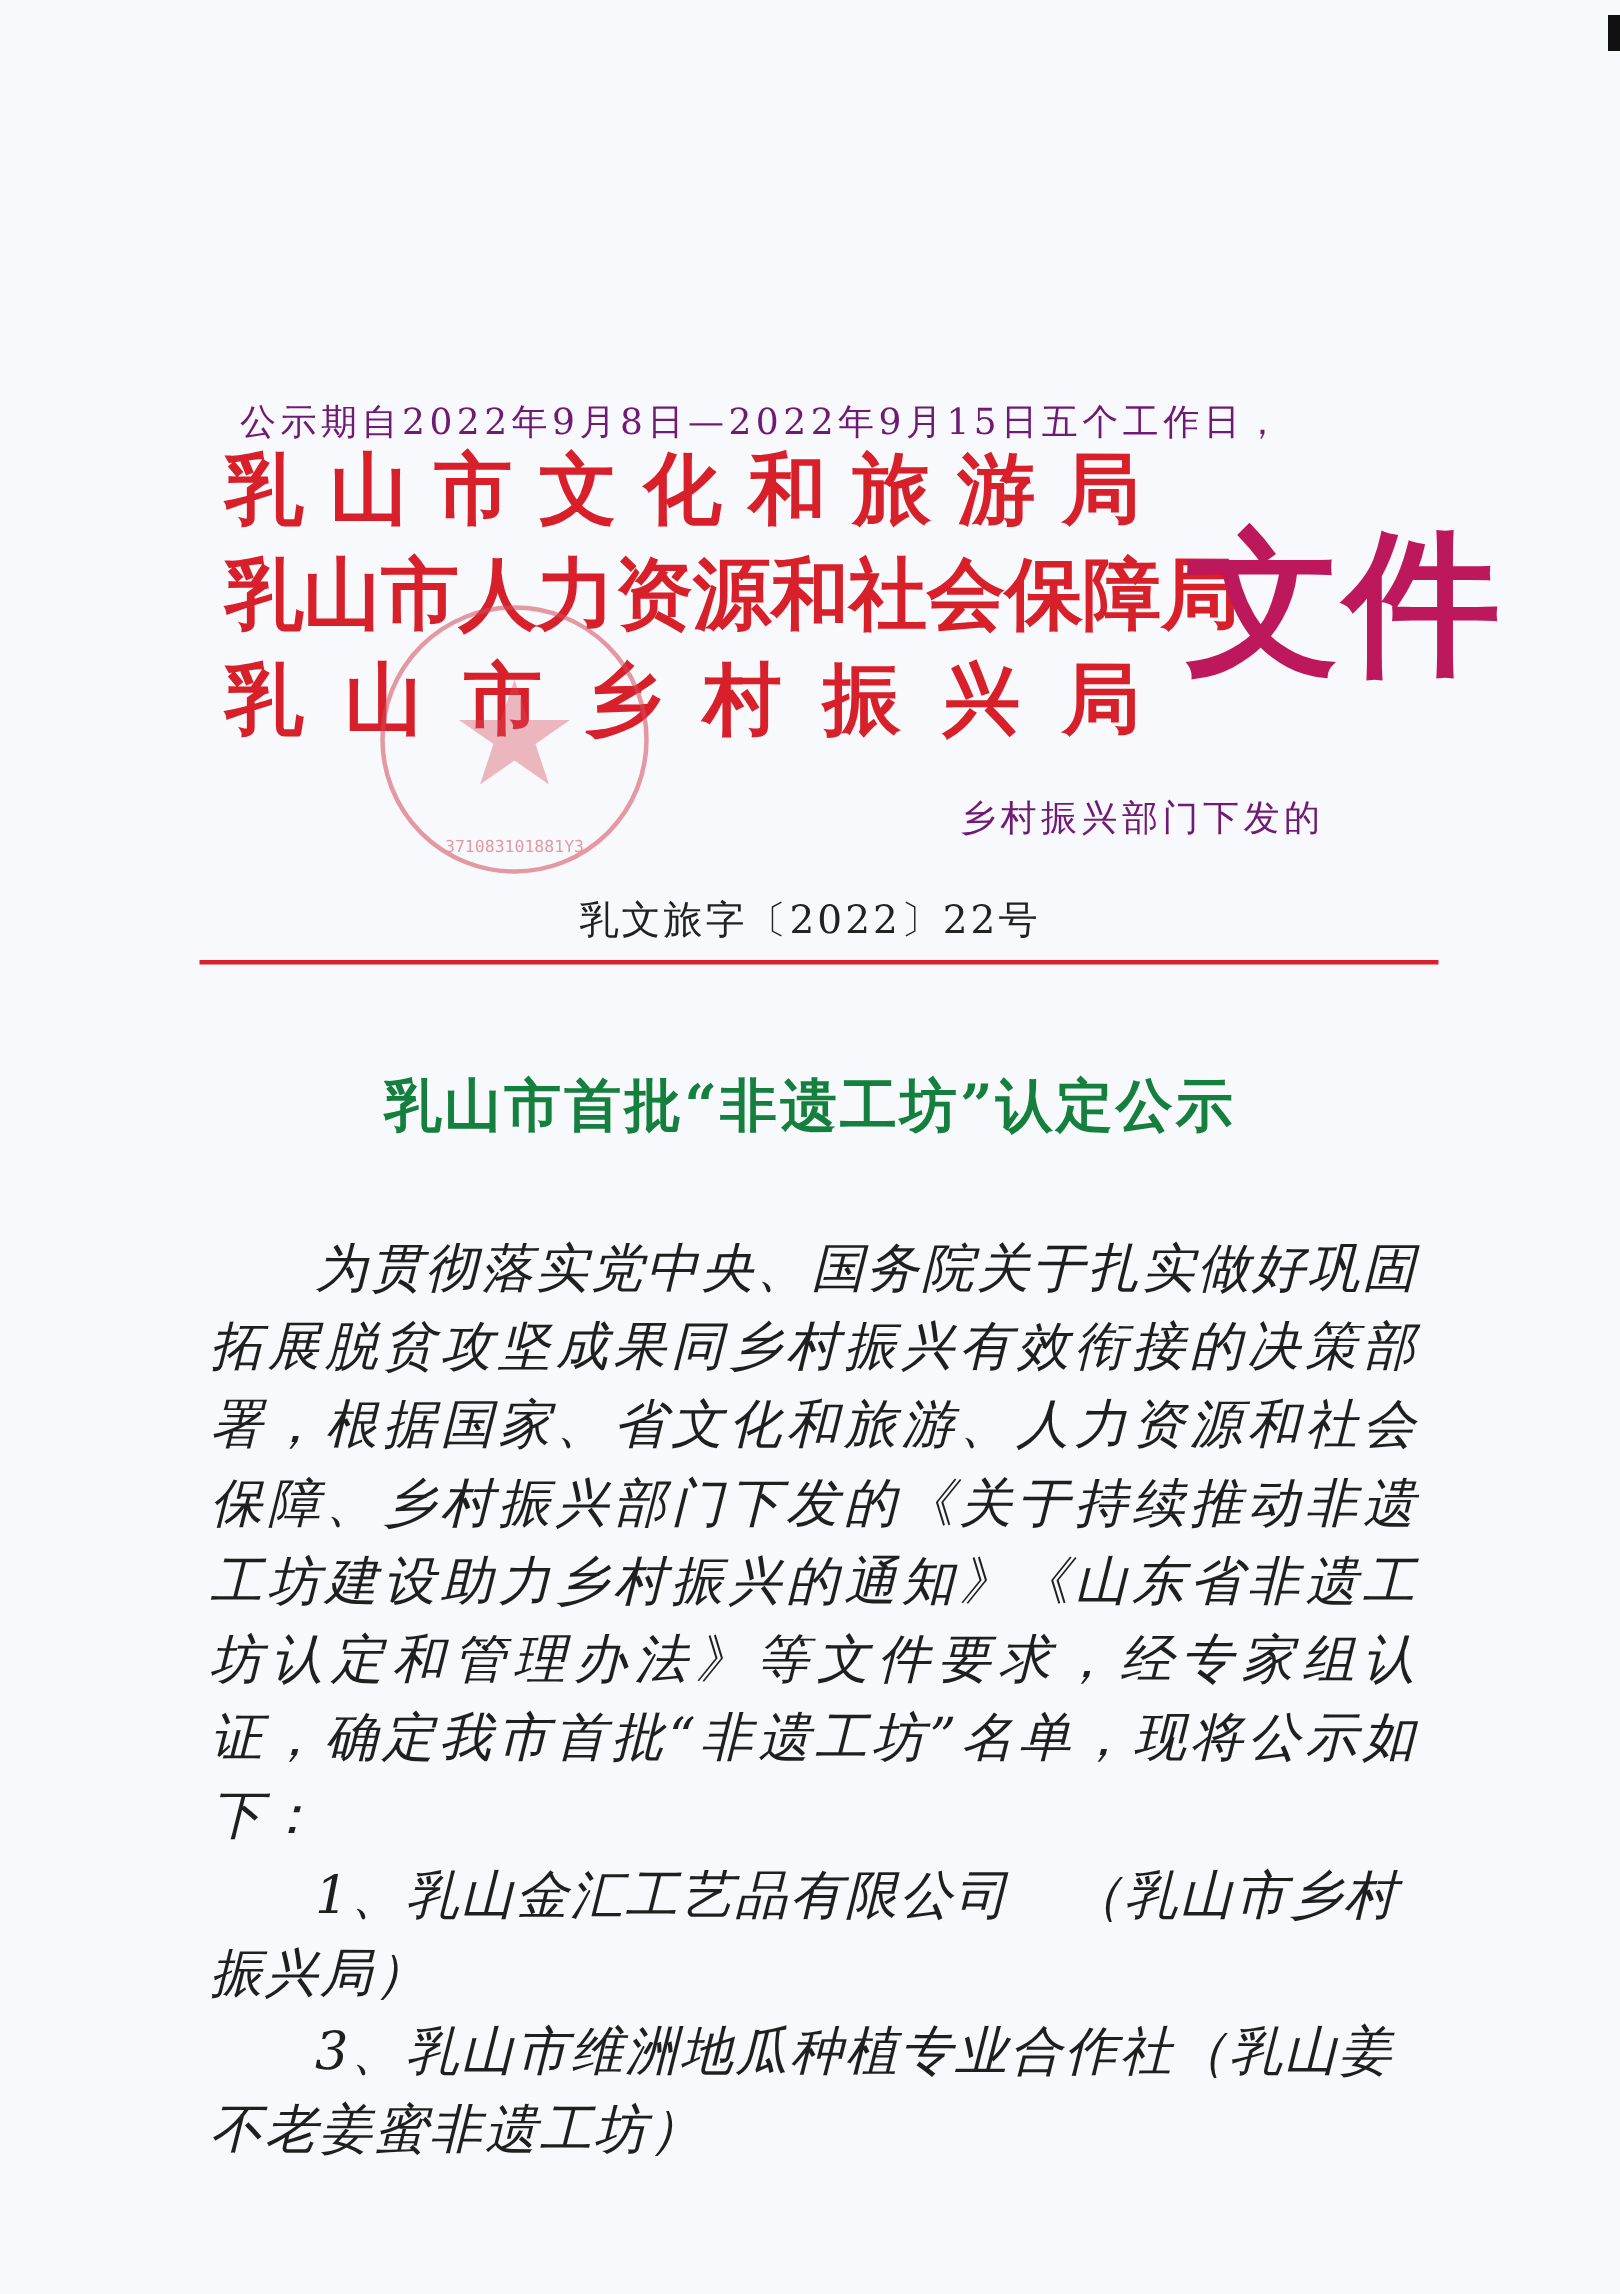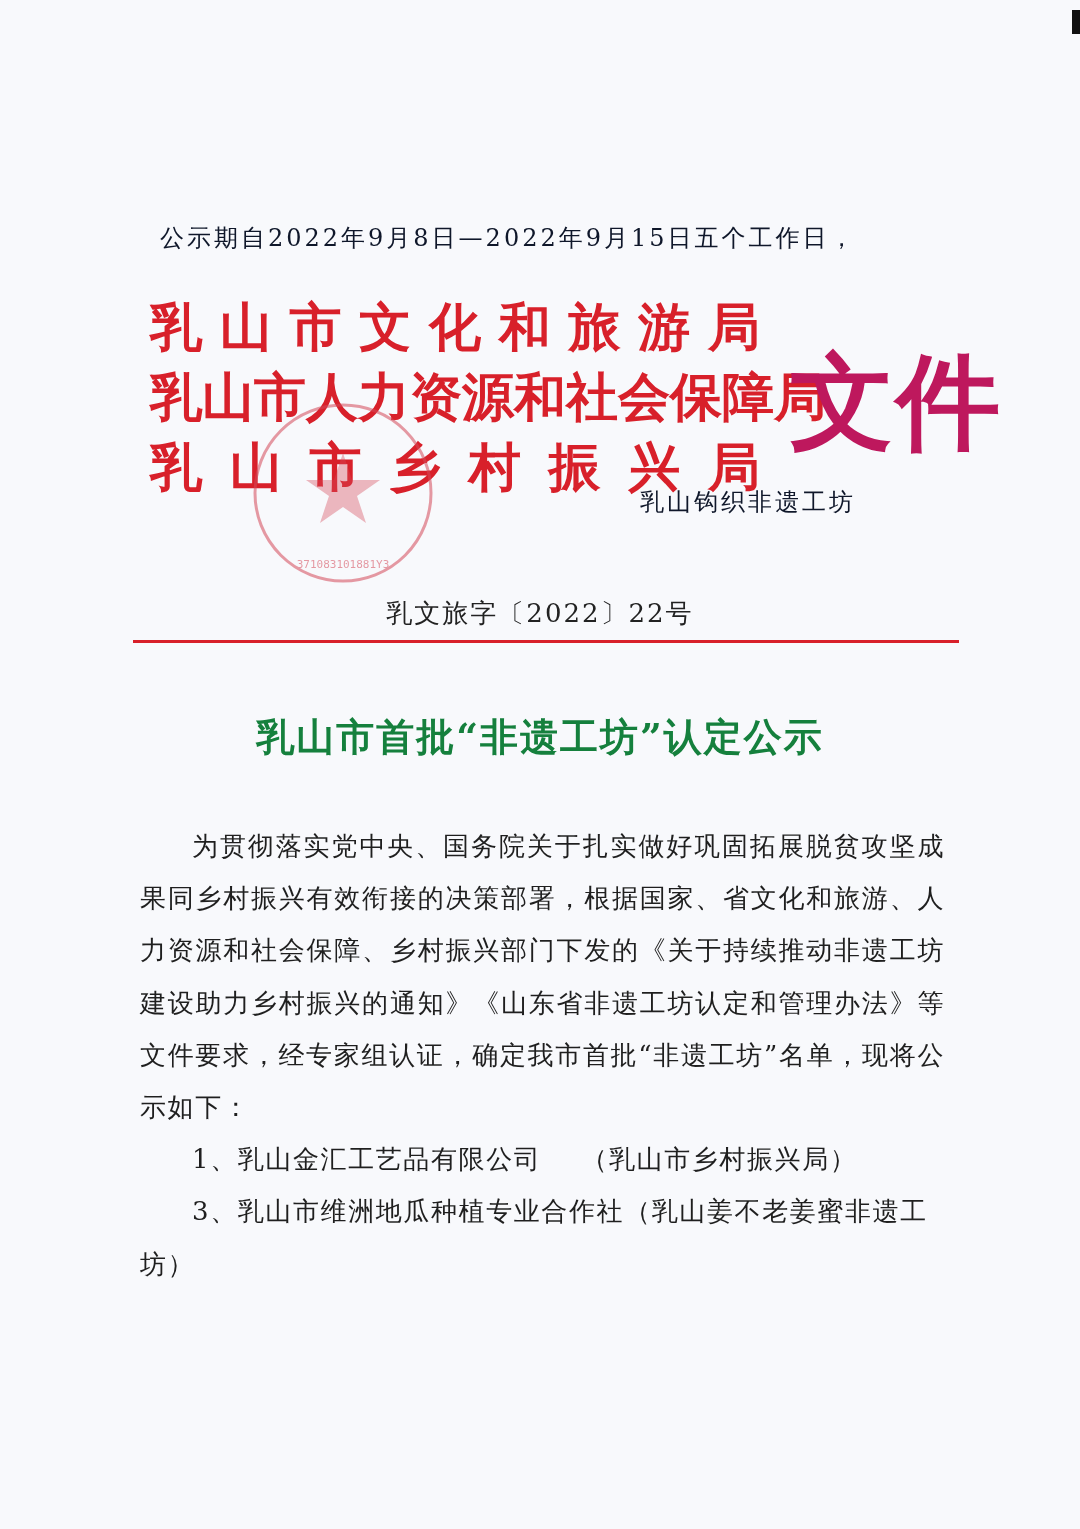--- a/index.html
+++ b/index.html
@@ -36,37 +36,37 @@
   }
   .redline { position: absolute; left: 133px; top: 640px; width: 826px; height: 3px; background: #d8202a; }
 
   .title {
     position: absolute; left: 0; width: 1080px; top: 712px; text-align: center;
     font-size: 38px; font-weight: bold; color: #15803d; letter-spacing: 2px;
   }
 
   .body {
     position: absolute; left: 140px; top: 820px; width: 805px;
-    font-size: 26px; line-height: 52.2px; color: #1f1f1f;
+    font-size: 35px; line-height: 52.2px; color: #1f1f1f; font-style: italic;
   }
   .body p { margin: 0; text-indent: 2em; text-align: justify; text-align-last: left; letter-spacing: 1.6px; }
   .item { text-indent: 2em; letter-spacing: 1.6px; white-space: normal; }
   .item .gap { display: inline-block; }
 
   
-  .ghost { position: absolute; color: #0f172a; font-size: 24px; letter-spacing: 3px; white-space: nowrap; }
+  .ghost { position: absolute; color: #701a75; font-size: 24px; letter-spacing: 3px; white-space: nowrap; margin-top: 43px; }
 </style>
 </head>
 <body>
 
 <div class="page">
   <div class="corner-mark"></div>
 
   <div class="ghost" style="left:160px;top:222px;">公示期自2022年9月8日—2022年9月15日五个工作日，</div>
-  <div class="ghost" style="left:640px;top:486px;">乳山钩织非遗工坊</div>
+  <div class="ghost" style="left:640px;top:486px;">乡村振兴部门下发的</div>
 
   <div class="orgs">
     <div class="org-line" id="org0">
         <span>乳</span>
         <span>山</span>
         <span>市</span>
         <span>文</span>
         <span>化</span>
         <span>和</span>
         <span>旅</span>

